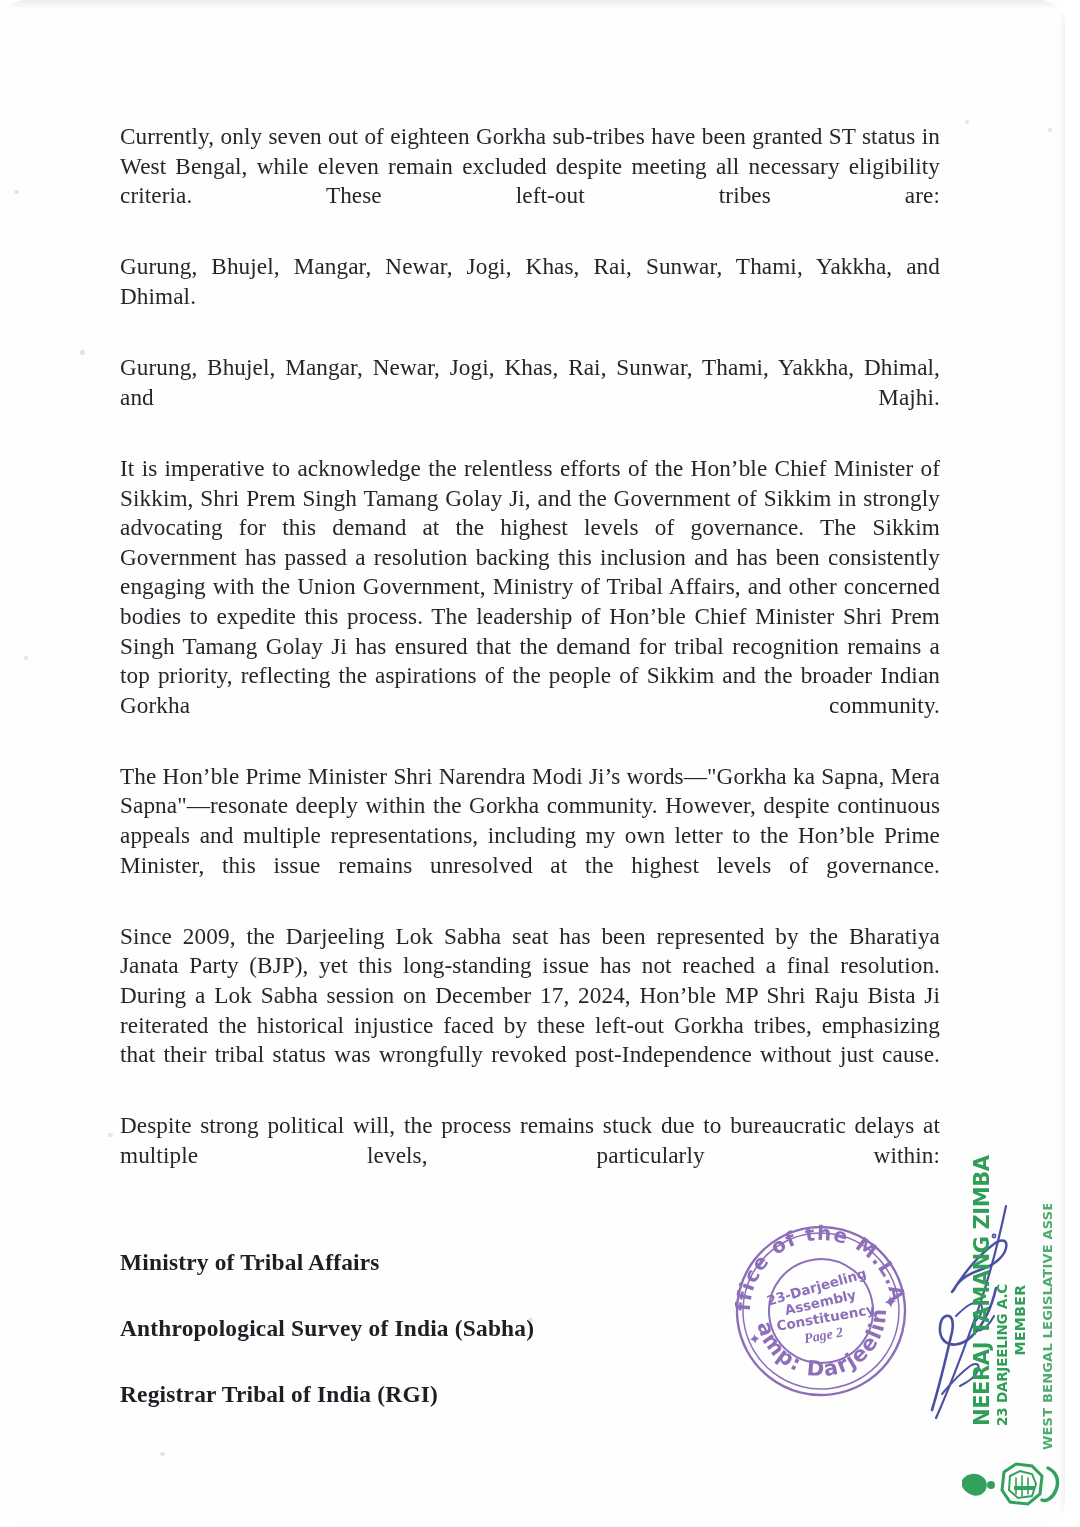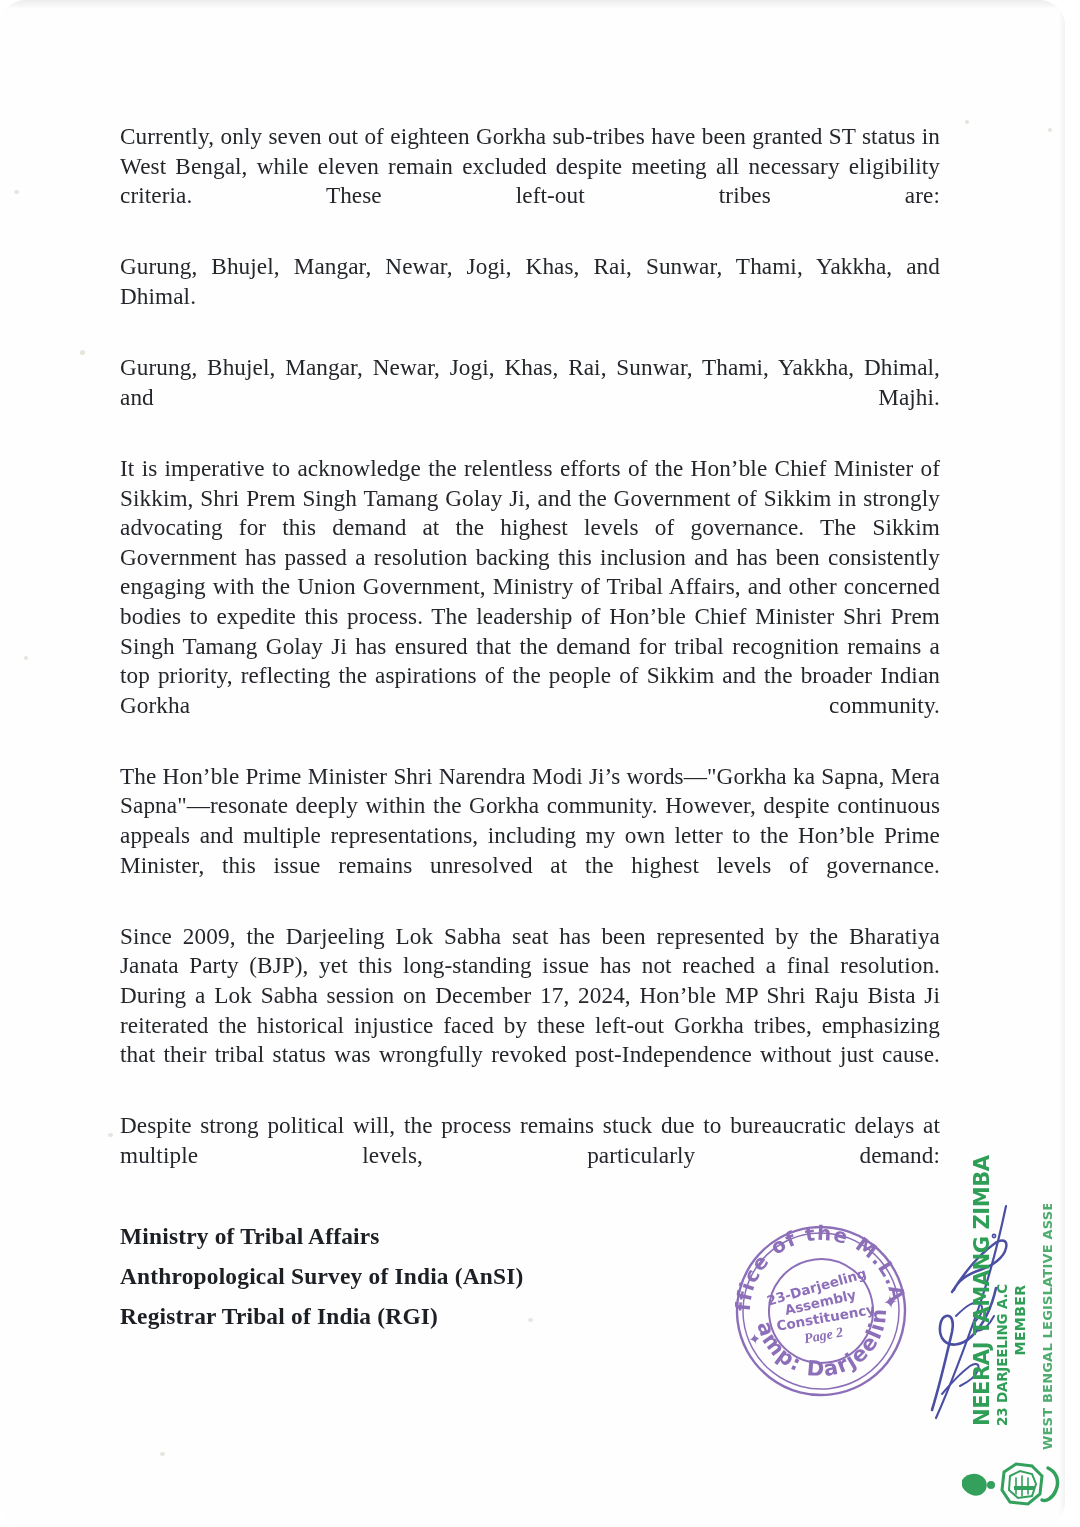--- a/index.html
+++ b/index.html
@@ -74,20 +74,21 @@
     width: 700px;
   }
 
   .bold-item {
     font-family: "Liberation Serif", "DejaVu Serif", serif;
     font-weight: bold;
     font-size: 23.4px;
     line-height: 40px;
     color: #1c1f24;
     letter-spacing: 0.2px;
+    margin-top: 26px;
   }
 
   
   .stamp {
     position: absolute;
     left: 728px;
     top: 1218px;
     width: 186px;
     height: 186px;
     transform: rotate(-7deg);
@@ -277,27 +278,27 @@
 
 
     <p class="para">Gurung, Bhujel, Mangar, Newar, Jogi, Khas, Rai, Sunwar, Thami, Yakkha, Dhimal, and Majhi.</p>
 
     <p class="para">It is imperative to acknowledge the relentless efforts of the Hon’ble Chief Minister of Sikkim, Shri Prem Singh Tamang Golay Ji, and the Government of Sikkim in strongly advocating for this demand at the highest levels of governance. The Sikkim Government has passed a resolution backing this inclusion and has been consistently engaging with the Union Government, Ministry of Tribal Affairs, and other concerned bodies to expedite this process. The leadership of Hon’ble Chief Minister Shri Prem Singh Tamang Golay Ji has ensured that the demand for tribal recognition remains a top priority, reflecting the aspirations of the people of Sikkim and the broader Indian Gorkha community.</p>
 
     <p class="para">The Hon’ble Prime Minister Shri Narendra Modi Ji’s words—"Gorkha ka Sapna, Mera Sapna"—resonate deeply within the Gorkha community. However, despite continuous appeals and multiple representations, including my own letter to the Hon’ble Prime Minister, this issue remains unresolved at the highest levels of governance.</p>
 
     <p class="para">Since 2009, the Darjeeling Lok Sabha seat has been represented by the Bharatiya Janata Party (BJP), yet this long-standing issue has not reached a final resolution. During a Lok Sabha session on December 17, 2024, Hon’ble MP Shri Raju Bista Ji reiterated the historical injustice faced by these left-out Gorkha tribes, emphasizing that their tribal status was wrongfully revoked post-Independence without just cause.</p>
 
-    <p class="para">Despite strong political will, the process remains stuck due to bureaucratic delays at multiple levels, particularly demand:</p>
+    <p class="para">Despite strong political will, the process remains stuck due to bureaucratic delays at multiple levels, particularly within:</p>
 
   </div>
 
   <div class="bold-list">
     <div class="bold-item">Ministry of Tribal Affairs</div>
-    <div class="bold-item">Anthropological Survey of India (AnSI)</div>
+    <div class="bold-item">Anthropological Survey of India (Sabha)</div>
     <div class="bold-item">Registrar Tribal of India (RGI)</div>
   </div>
 
   <div class="stamp">
     <svg width="186" height="186" viewBox="0 0 186 186" aria-hidden="true">
       <defs>
         <path id="arcTop" d="M 22,93 A 71,71 0 0 1 164,93"></path>
         <path id="arcBottom" d="M 28,93 A 65,65 0 0 0 158,93"></path>
       </defs>
 

